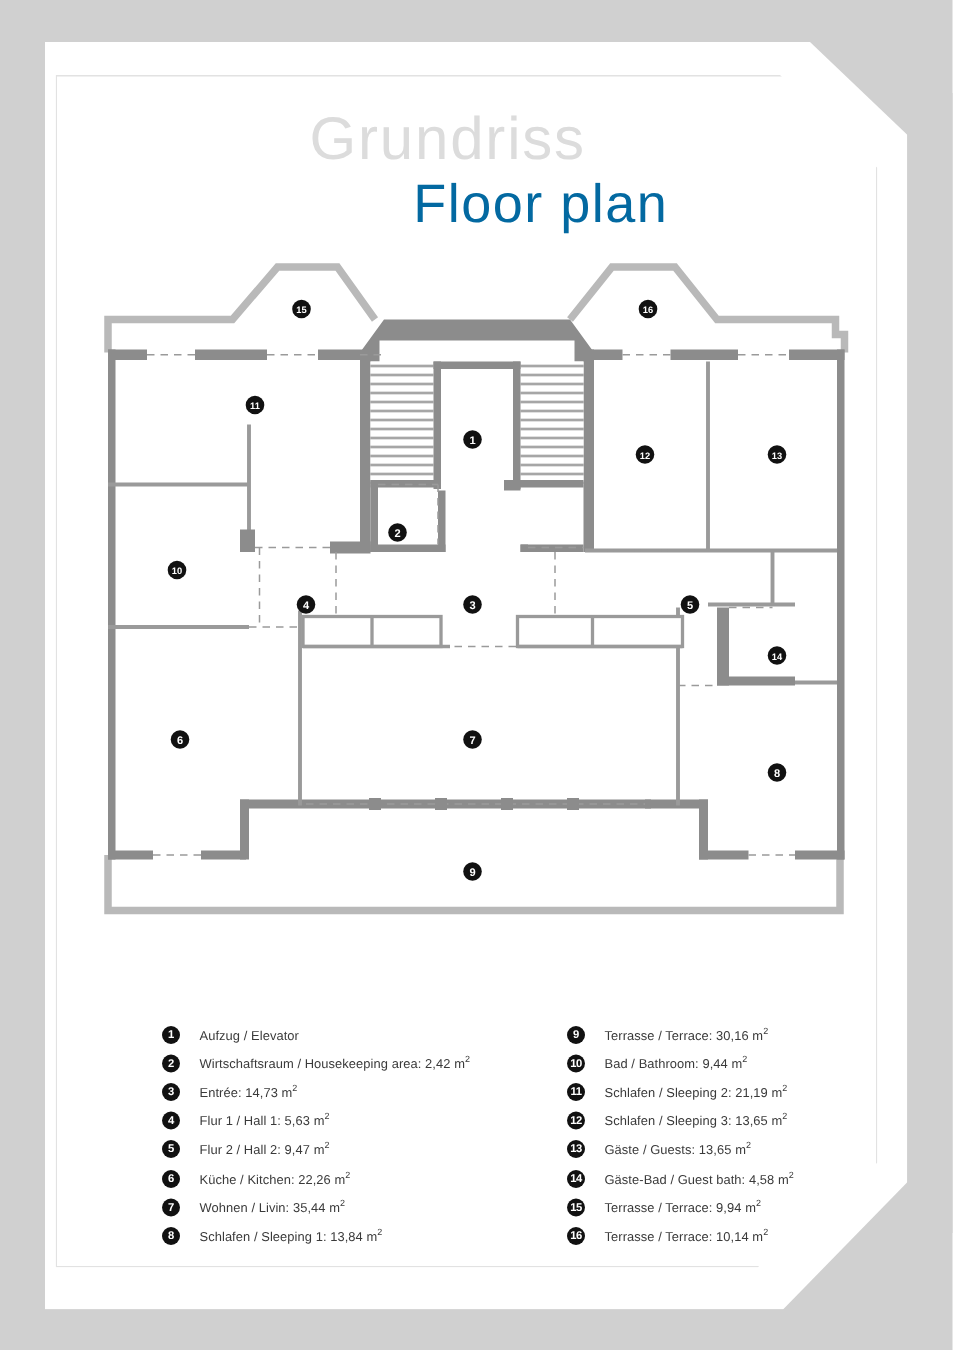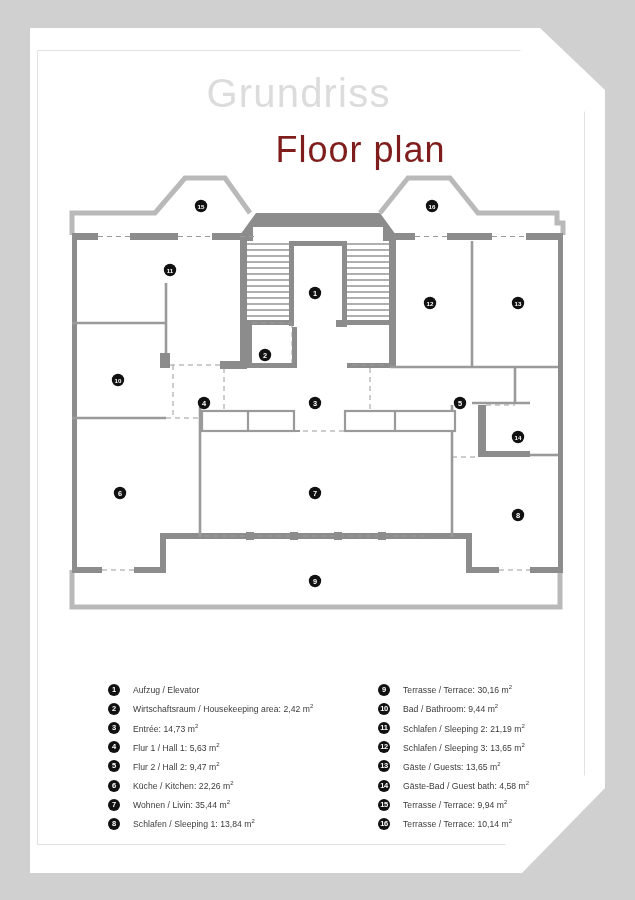--- a/index.html
+++ b/index.html
@@ -50,25 +50,25 @@
     font-size:40px;
     letter-spacing:1.2px;
     color:#dcdcdc;
     font-weight:300;
     line-height:1.05;
     margin-left:-38px;
   }
   .title-sub{
     font-size:36px;
     letter-spacing:1.0px;
-    color:#7f1d1d;
+    color:#0369a1;
     font-weight:300;
     line-height:1.1;
     margin-left:86px;
-    margin-top:16px;
+    margin-top:2px;
   }
   
   .plan-wrap{
     position:absolute;left:60px;top:175px;width:510px;height:460px;
   }
   svg.plan{display:block;}
   
   .legend{
     position:absolute;
     left:108px;top:680px;

